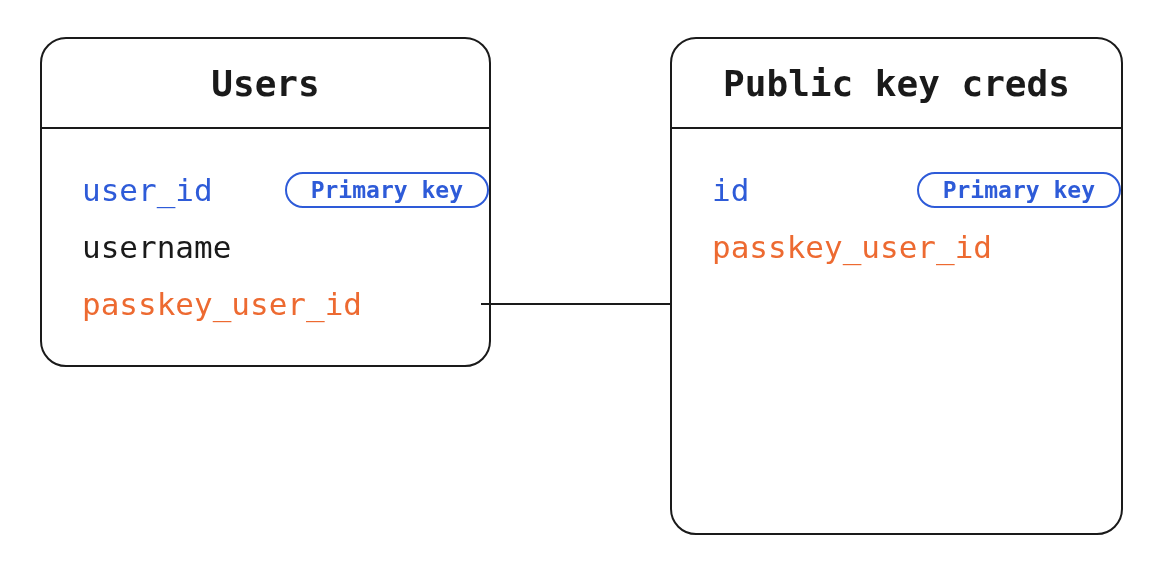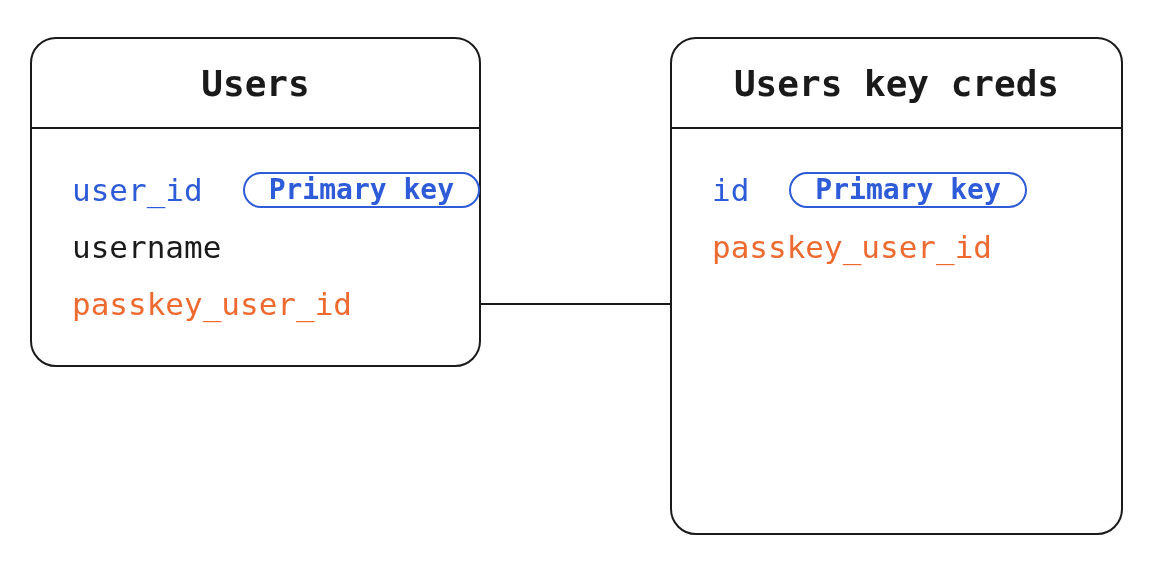--- a/index.html
+++ b/index.html
@@ -19,21 +19,21 @@
     inset: 0;
   }
   .entity-table {
     position: absolute;
     background: var(--bg, #ffffff);
     border: 2px solid var(--stroke, #1a1a1a);
     border-radius: 26px;
     box-sizing: border-box;
   }
   .entity-table.users {
-    left: 30px;
+    left: 40px;
     top: 37px;
     width: 451px;
     height: 330px;
   }
   .entity-table.pubkey {
     left: 670px;
     top: 37px;
     width: 453px;
     height: 498px;
   }
@@ -53,38 +53,39 @@
     white-space: nowrap;
   }
   .table-body {
     padding: 32px 0 0 40px;
   }
   .field-row {
     height: 57px;
     display: flex;
     align-items: center;
     white-space: nowrap;
+    justify-content: space-between;
   }
   .field-name {
     font-size: 31px;
     color: var(--stroke, #1a1a1a);
   }
   .field-name.blue { color: var(--blue, #2e5bd8); }
   .field-name.orange { color: var(--orange, #ed6a31); }
   .pk-badge {
     display: inline-flex;
     align-items: center;
     justify-content: center;
     margin-left: 40px;
     height: 36px;
     padding: 0 24px;
     border: 2px solid var(--blue, #2e5bd8);
     border-radius: 19px;
     color: var(--blue, #2e5bd8);
-    font-size: 28px;
+    font-size: 23px;
     font-weight: bold;
     box-sizing: border-box;
   }
   .connector {
     position: absolute;
     left: 481px;
     top: 303px;
     width: 189px;
     height: 2px;
     background: var(--stroke, #1a1a1a);
@@ -110,21 +111,21 @@
         <div class="field-row">
           <span class="field-name orange">passkey_user_id</span>
         </div>
       </div>
   </div>
 
   <div class="connector"></div>
 
   <div class="entity-table pubkey">
     <div class="table-header">
-      <div class="table-title">Users key creds</div>
+      <div class="table-title">Public key creds</div>
     </div>
     <div class="table-body">
         <div class="field-row">
           <span class="field-name blue">id</span>
           <span class="pk-badge">Primary key</span>
         </div>
         <div class="field-row">
           <span class="field-name orange">passkey_user_id</span>
         </div>
       </div>

